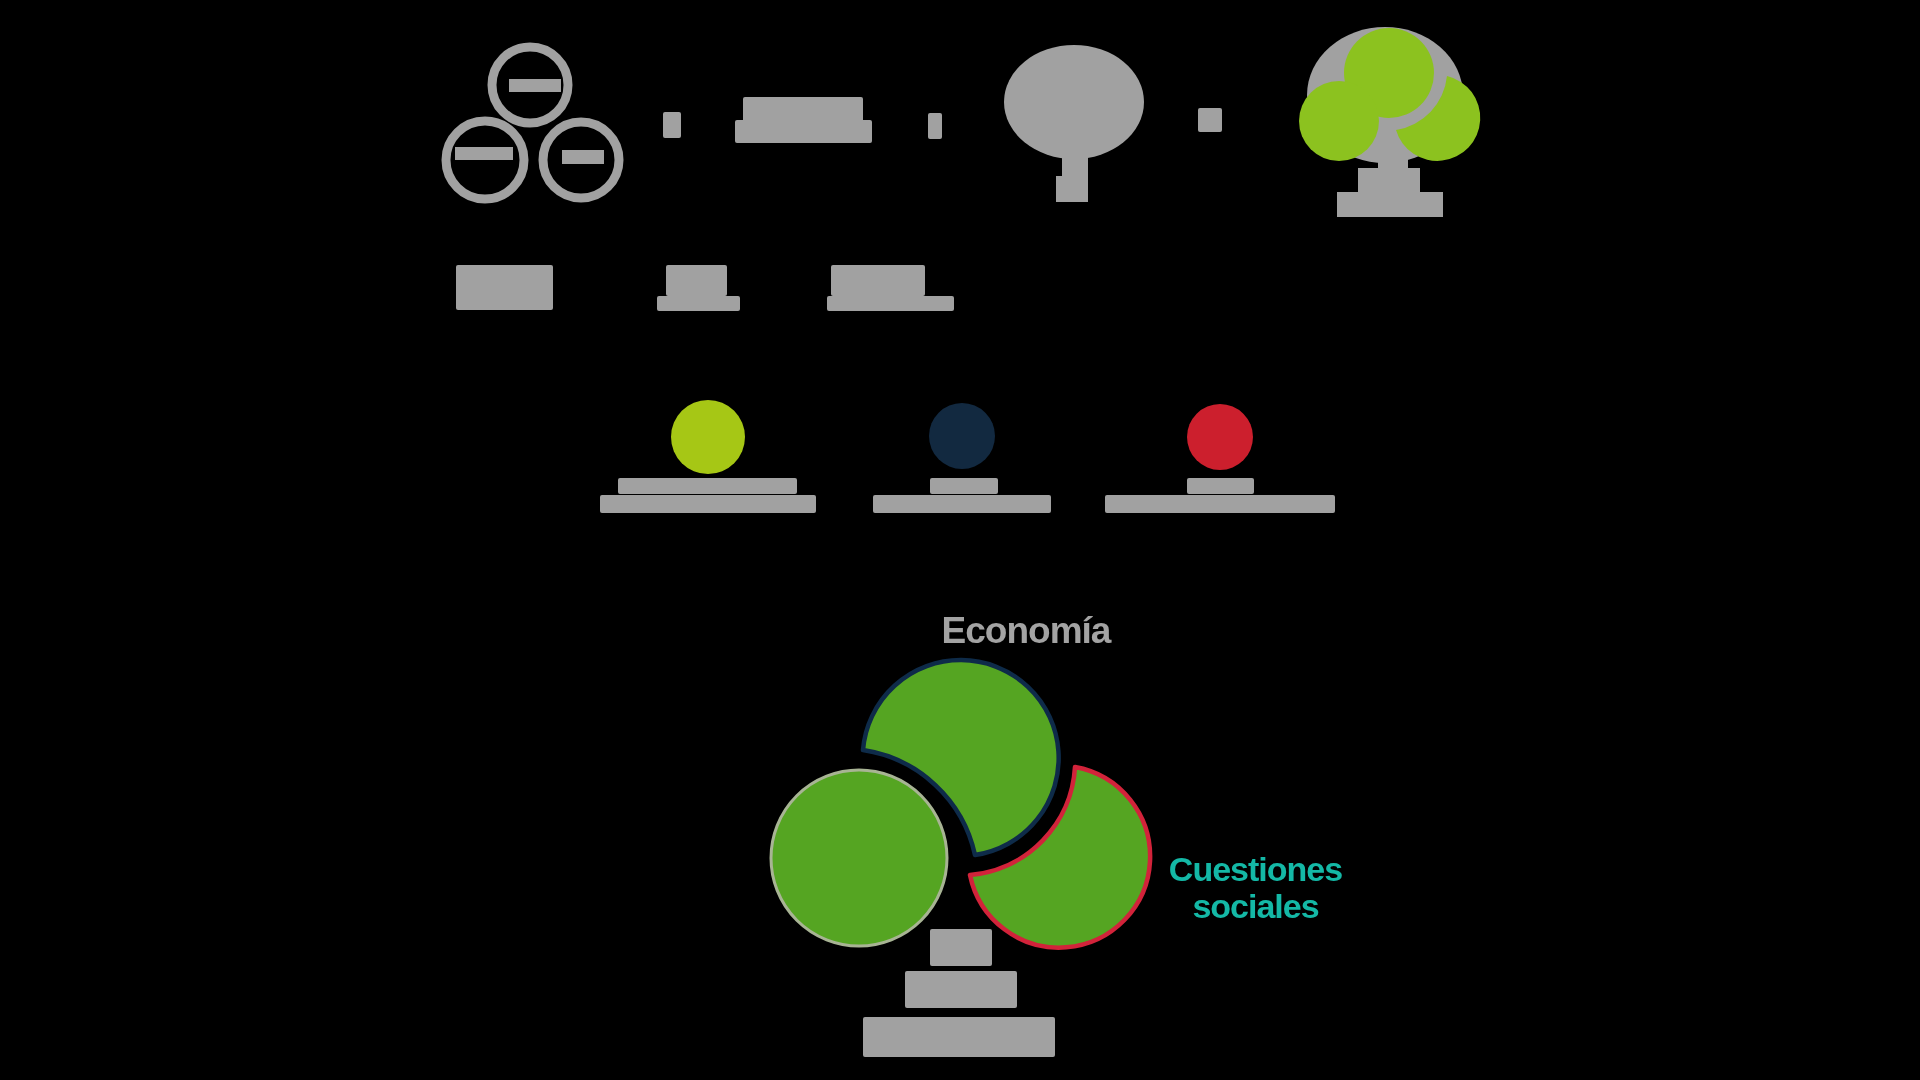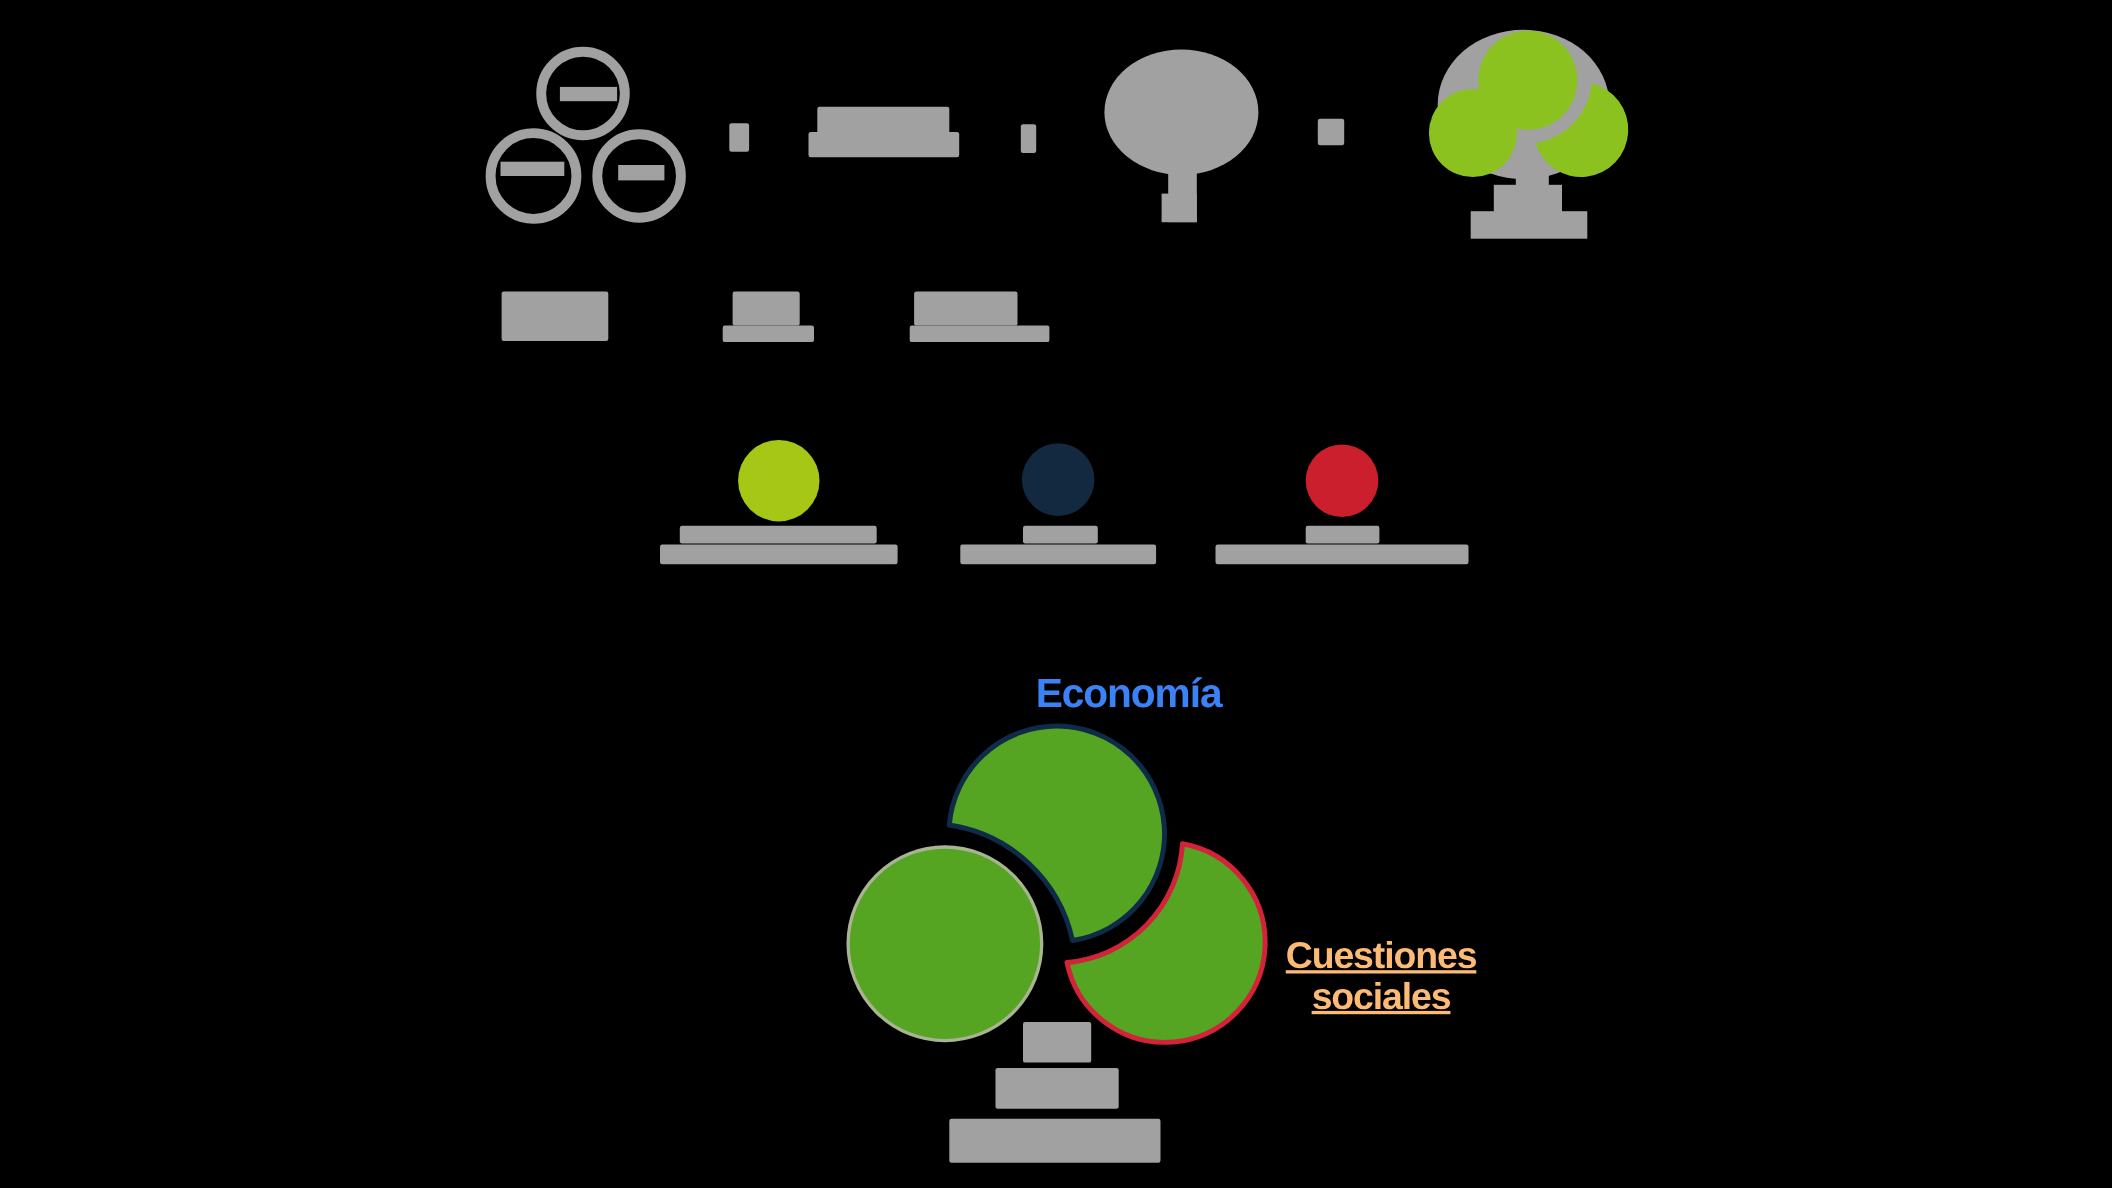--- a/index.html
+++ b/index.html
@@ -20,36 +20,35 @@
   .label{
     position:absolute;
     font-weight:bold;
     letter-spacing:-1px;
     white-space:nowrap;
   }
   .label-economia{
     left:860px;top:610px;width:332px;
     text-align:center;
     font-size:37px;
-    color:#3b82f6;
+    color:#a3a3a3;
   }
   .label-medio{
     left:406px;top:750px;width:370px;
     text-align:right;
     font-size:37px;
     color:#76b82a;
   }
   .label-social{
     left:1138px;top:851px;width:235px;
     text-align:center;
     font-size:34px;
     line-height:37px;
-    color:#fdba74;
+    color:#14b8a6;
     white-space:normal;
-    text-decoration:underline;
   }
 </style>
 </head>
 <body>
 
 <div class="stage">
 
   <svg class="shapes" width="1920" height="1080" viewBox="0 0 1920 1080">
 
     <g>

